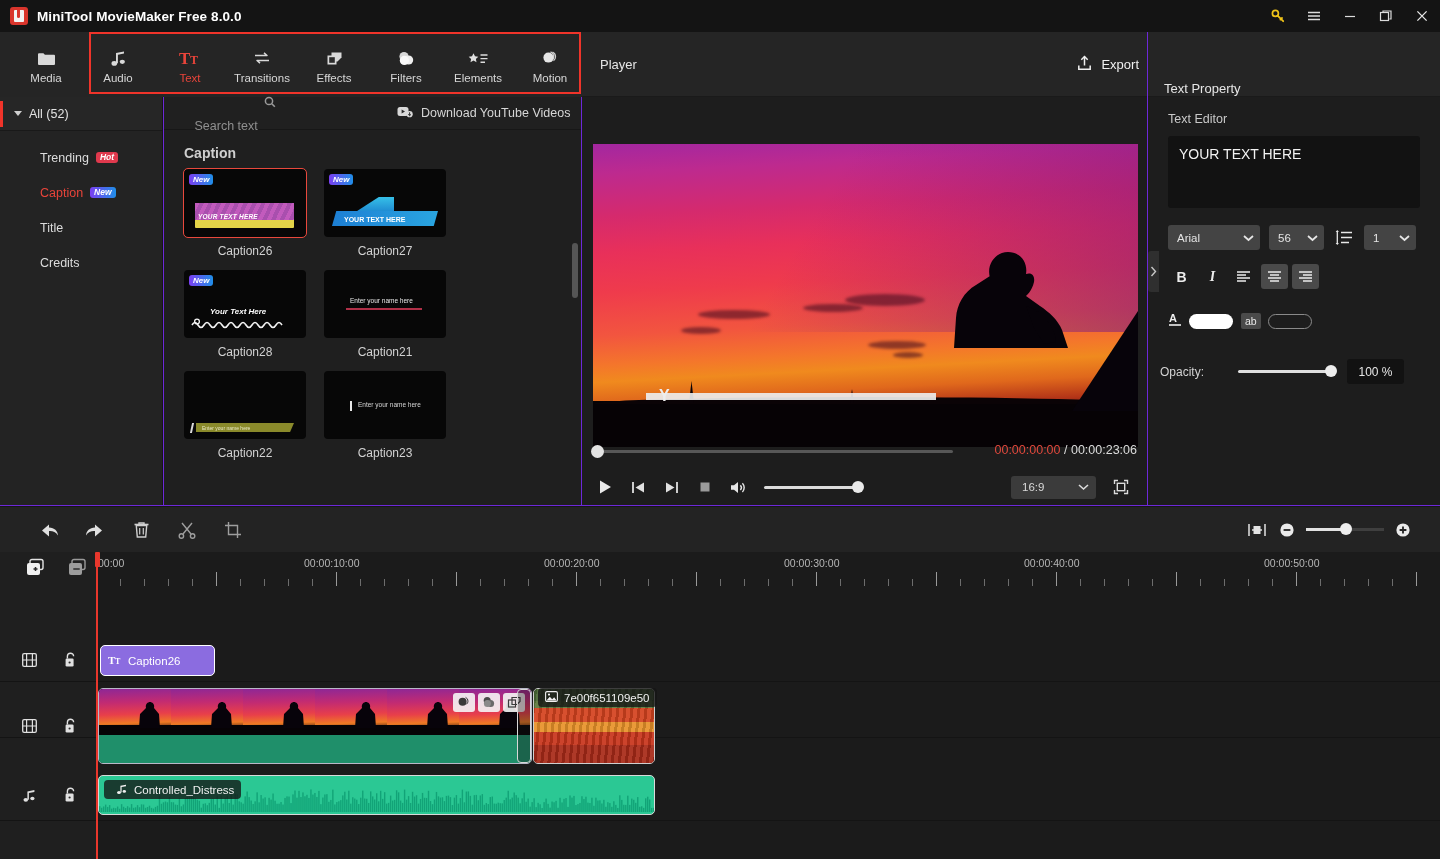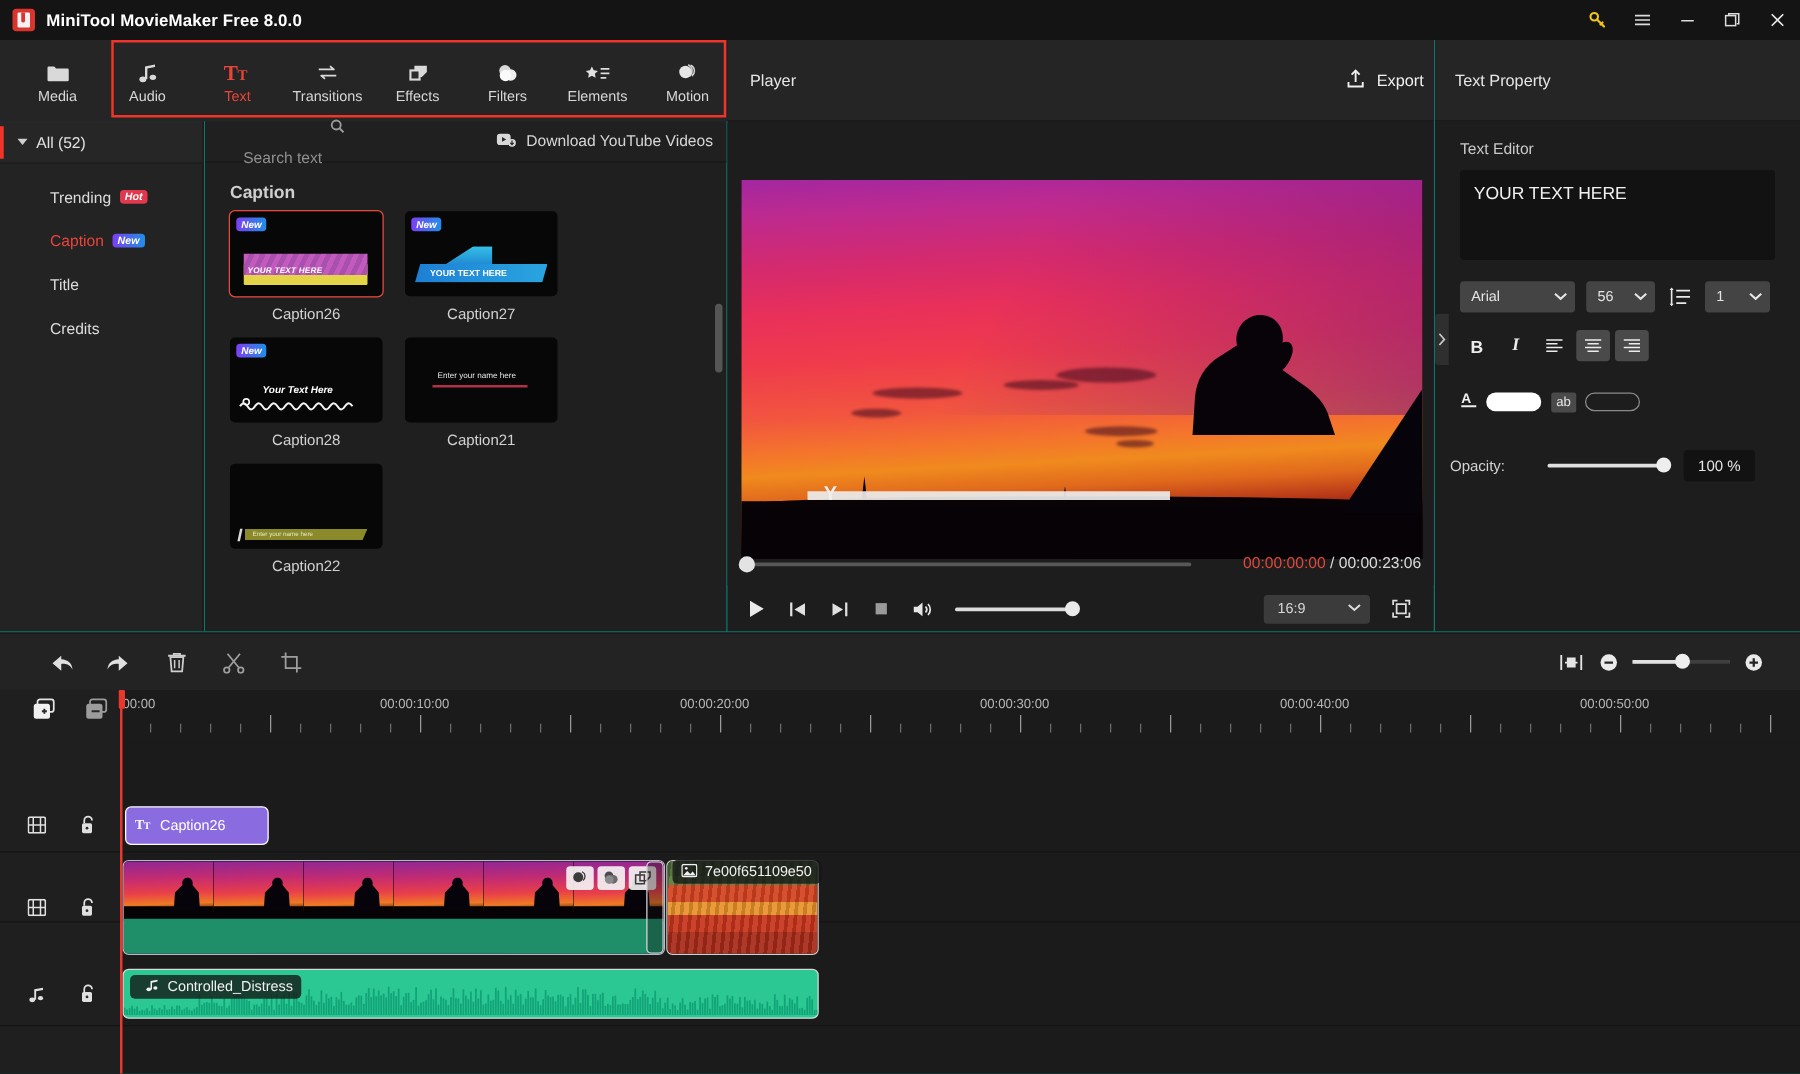--- a/index.html
+++ b/index.html
@@ -5,21 +5,21 @@
 <style>
   * { box-sizing: border-box; margin: 0; padding: 0; }
   html, body {
     width: 1440px; height: 859px;
     background: #1b1b1b;
     font-family: "Liberation Sans", sans-serif;
     color: #dcdcdc;
     overflow: hidden;
     -webkit-font-smoothing: antialiased;
   }
-  .app { position: relative; width: 1440px; height: 859px; background:#0f766e; }
+  .app { position: relative; width: 1440px; height: 859px; background:#6d28d9; }
 
   
   .titlebar {
     position: absolute; left:0; top:0; width:1440px; height:32px;
     background:#141414; display:flex; align-items:center;
   }
   .app-logo {
     width:18px; height:18px; margin-left:10px; border-radius:3px;
     background:#d9352c; position:relative; flex:0 0 auto;
   }
@@ -198,21 +198,21 @@
   .volknob { position:absolute; right:-5px; top:-5px; width:12px; height:12px; border-radius:50%; background:#eaeaea;}
   .ratio-sel {
     margin-left:auto; margin-right:8px; width:85px; height:23px; background:#3b3b3b; border-radius:3px;
     display:flex; align-items:center; justify-content:space-between; padding:0 7px 0 11px;
     font-size:11.5px; color:#d9d9d9; cursor:pointer;
   }
   #ctrl-fullscreen { margin-right:10px; }
 
   
   .proppanel { position:absolute; left:1148px; top:32px; width:292px; height:473px; background:#1d1d1d; }
-  .prop-head { height:65px; background:#252525; display:flex; align-items:center; border-bottom:1px solid #1a1a1a;}
+  .prop-head { height:65px; background:#252525; display:flex; align-items:flex-end; border-bottom:1px solid #1a1a1a;}
   .prop-title { margin-left:16px; font-size:13px; color:#e6e6e6;}
   .prop-body { position:absolute; left:0; top:66px; width:292px; height:373px; }
   .prop-sub { font-size:12.5px; color:#c9c9c9; margin:14px 0 10px 20px;}
   .text-area {
     margin-left:20px; width:252px; height:72px; background:#121212; border-radius:3px;
     padding:10px 11px; font-size:14px; color:#f2f2f2; overflow:hidden;
   }
   .font-row { display:flex; align-items:center; margin:17px 0 0 20px; gap:9px;}
   .sel-box {
     height:25px; background:#444; border-radius:3px; display:flex; align-items:center;
@@ -544,20 +544,27 @@
 
         <div class="thumb-cell">
           <div class="thumb">
             <div class="c22bar"></div>
             <div class="c22cur"></div>
             <div class="c22txt">Enter your name here</div>
           </div>
           <div class="thumb-label">Caption22</div>
         </div>
 
+        <div class="thumb-cell">
+          <div class="thumb">
+            <div class="c23cur"></div>
+            <div class="c23txt">Enter your name here</div>
+          </div>
+          <div class="thumb-label">Caption23</div>
+        </div>
 
       </div>
       <div class="lib-scroll"></div>
     </div>
   </div>
 
   <div class="playerpanel">
     <div class="player-head">
       <div class="player-title">Player</div>
       <div class="export-btn">

